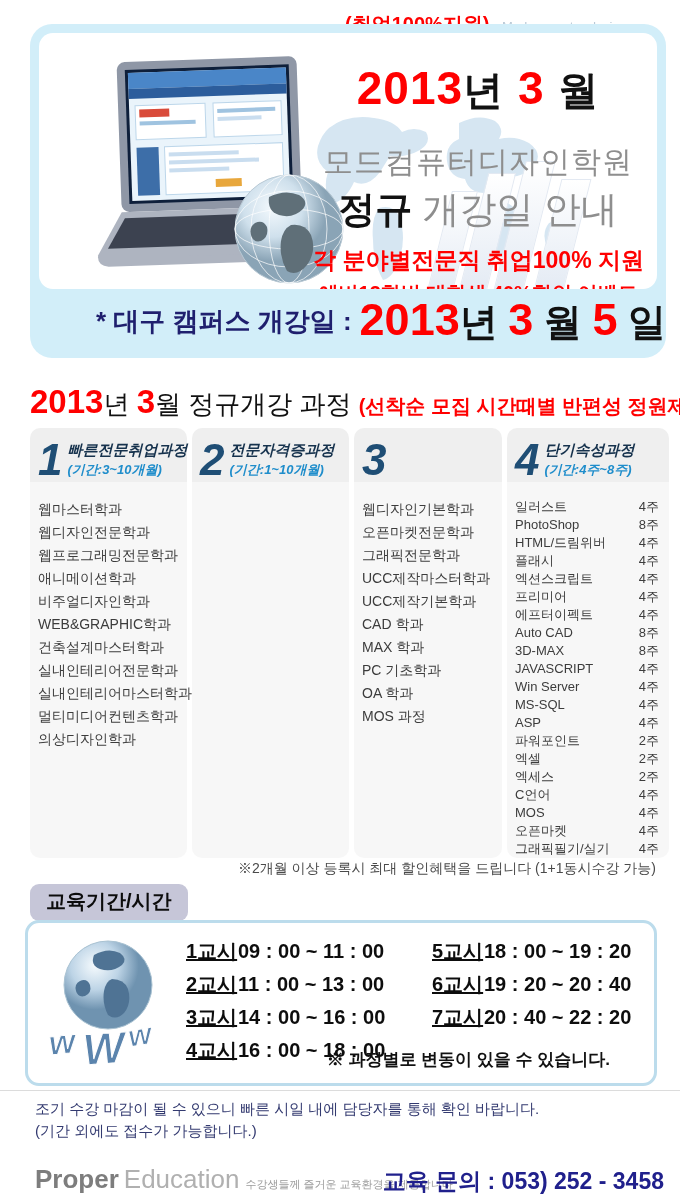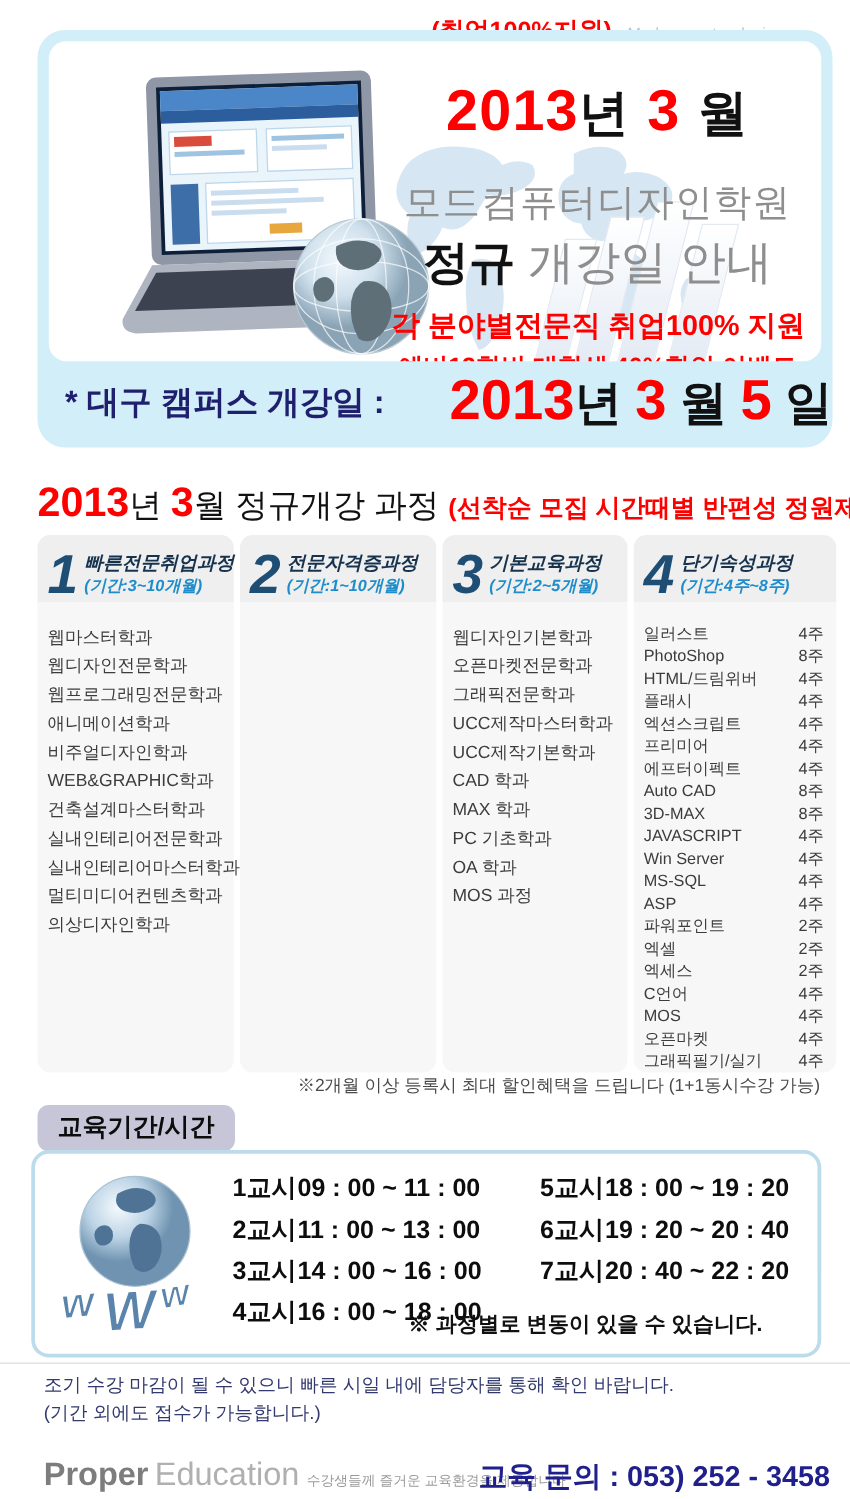--- a/index.html
+++ b/index.html
@@ -25,21 +25,21 @@
   .banner-text { position:absolute; right:14px; top:28px; width:330px; text-align:center; }
   .b-title { font-size:46px; font-weight:bold; color:#111; letter-spacing:1px; }
   .b-title .red { color:#ff0000; }
   .b-title .unit { font-size:40px; }
   .b-academy { margin-top:24px; font-size:30px; color:#8e8e8e; letter-spacing:1px; }
   .b-notice { margin-top:2px; font-size:37px; color:#8e8e8e; }
   .b-notice .bold { color:#111; font-weight:bold; }
   .b-red1 { margin-top:10px; font-size:23px; font-weight:bold; color:#ff0000; white-space:nowrap; }
   .b-red2 { margin-top:4px; font-size:20px; font-weight:bold; color:#ff0000; white-space:nowrap; }
   .campus-strip { position:absolute; left:0; right:0; bottom:6px; height:62px;
-                  display:flex; align-items:center; justify-content:space-between; white-space:nowrap;padding-left:22px; }
+                  display:flex; align-items:center; justify-content:flex-end; white-space:nowrap;padding-left:22px; }
   .campus-prefix { color:#1f1f6e; font-weight:bold; font-size:26px; margin-right:8px; }
   .campus-date { font-size:42px; font-weight:bold; color:#111; }
   .campus-date .red { color:#ff0000; font-size:45px; }
   .campus-date .unit { font-size:38px; }
 
   
   .section-title { position:absolute; left:30px; top:383px; white-space:nowrap; }
   .section-title .n { color:#ff0000; font-weight:bold; font-size:33px; }
   .section-title .u { color:#111; font-size:26px; }
   .section-title .paren { color:#ff0000; font-weight:bold; font-size:20px; }
@@ -62,21 +62,21 @@
   .discount-note { position:absolute; right:24px; top:860px; font-size:14px; color:#4a4a4a; }
 
   
   .badge { position:absolute; left:30px; top:884px; background:#c6c6d8; border-radius:9px;
            padding:4px 16px 6px; font-size:20px; font-weight:bold; color:#0c0c0c; }
   .schedule-box { position:absolute; left:25px; top:920px; width:632px; height:166px;
                   background:#fff; border:3px solid #bcdcec; border-radius:14px; }
   .www-svg { position:absolute; left:14px; top:10px; }
   .sched-grid { position:absolute; left:158px; top:12px; display:grid; grid-template-columns:246px auto; }
   .sched-row { display:flex; font-size:20px; font-weight:bold; color:#0d0d0d; line-height:33px; white-space:nowrap; }
-  .sched-row .lbl { width:52px; }
+  .sched-row .lbl { width:52px;text-decoration:underline; }
   .sched-note { position:absolute; right:44px; bottom:12px; font-size:17px; font-weight:bold; color:#111; }
 
   
   .divider { position:absolute; left:0; top:1090px; width:680px; border-top:1px solid #dcdcdc; }
   .notices { position:absolute; left:35px; top:1098px; color:#333a70; font-size:15px; line-height:22px; }
   .footer-logo { position:absolute; left:35px; top:1164px; white-space:nowrap; }
   .footer-logo .p { font-size:26px; font-weight:bold; color:#7d7d7d; }
   .footer-logo .e { font-size:26px; color:#b0b0b0; margin-left:5px; }
   .footer-logo .tag { font-size:11px; color:#9a9a9a; margin-left:6px; }
   .phone { position:absolute; right:16px; top:1166px; font-size:23px; font-weight:bold; color:#20208c; white-space:nowrap; }
@@ -210,22 +210,20 @@
       <div class="panel-head">
         <span class="panel-num">2</span>
         <span class="panel-titles"><span class="panel-title">전문자격증과정</span><br>
         <span class="panel-period">(기간:1~10개월)</span></span>
       </div>
     </div>
 
     <div class="panel">
       <div class="panel-head">
         <span class="panel-num">3</span>
-        <span class="panel-titles"><span class="panel-title">기본교육과정</span><br>
-        <span class="panel-period">(기간:2~5개월)</span></span>
       </div>
       <ul class="course-list">
 
       <li>웹디자인기본학과</li>
           <li>오픈마켓전문학과</li>
           <li>그래픽전문학과</li>
           <li>UCC제작마스터학과</li>
           <li>UCC제작기본학과</li>
           <li>CAD 학과</li>
           <li>MAX 학과</li>

